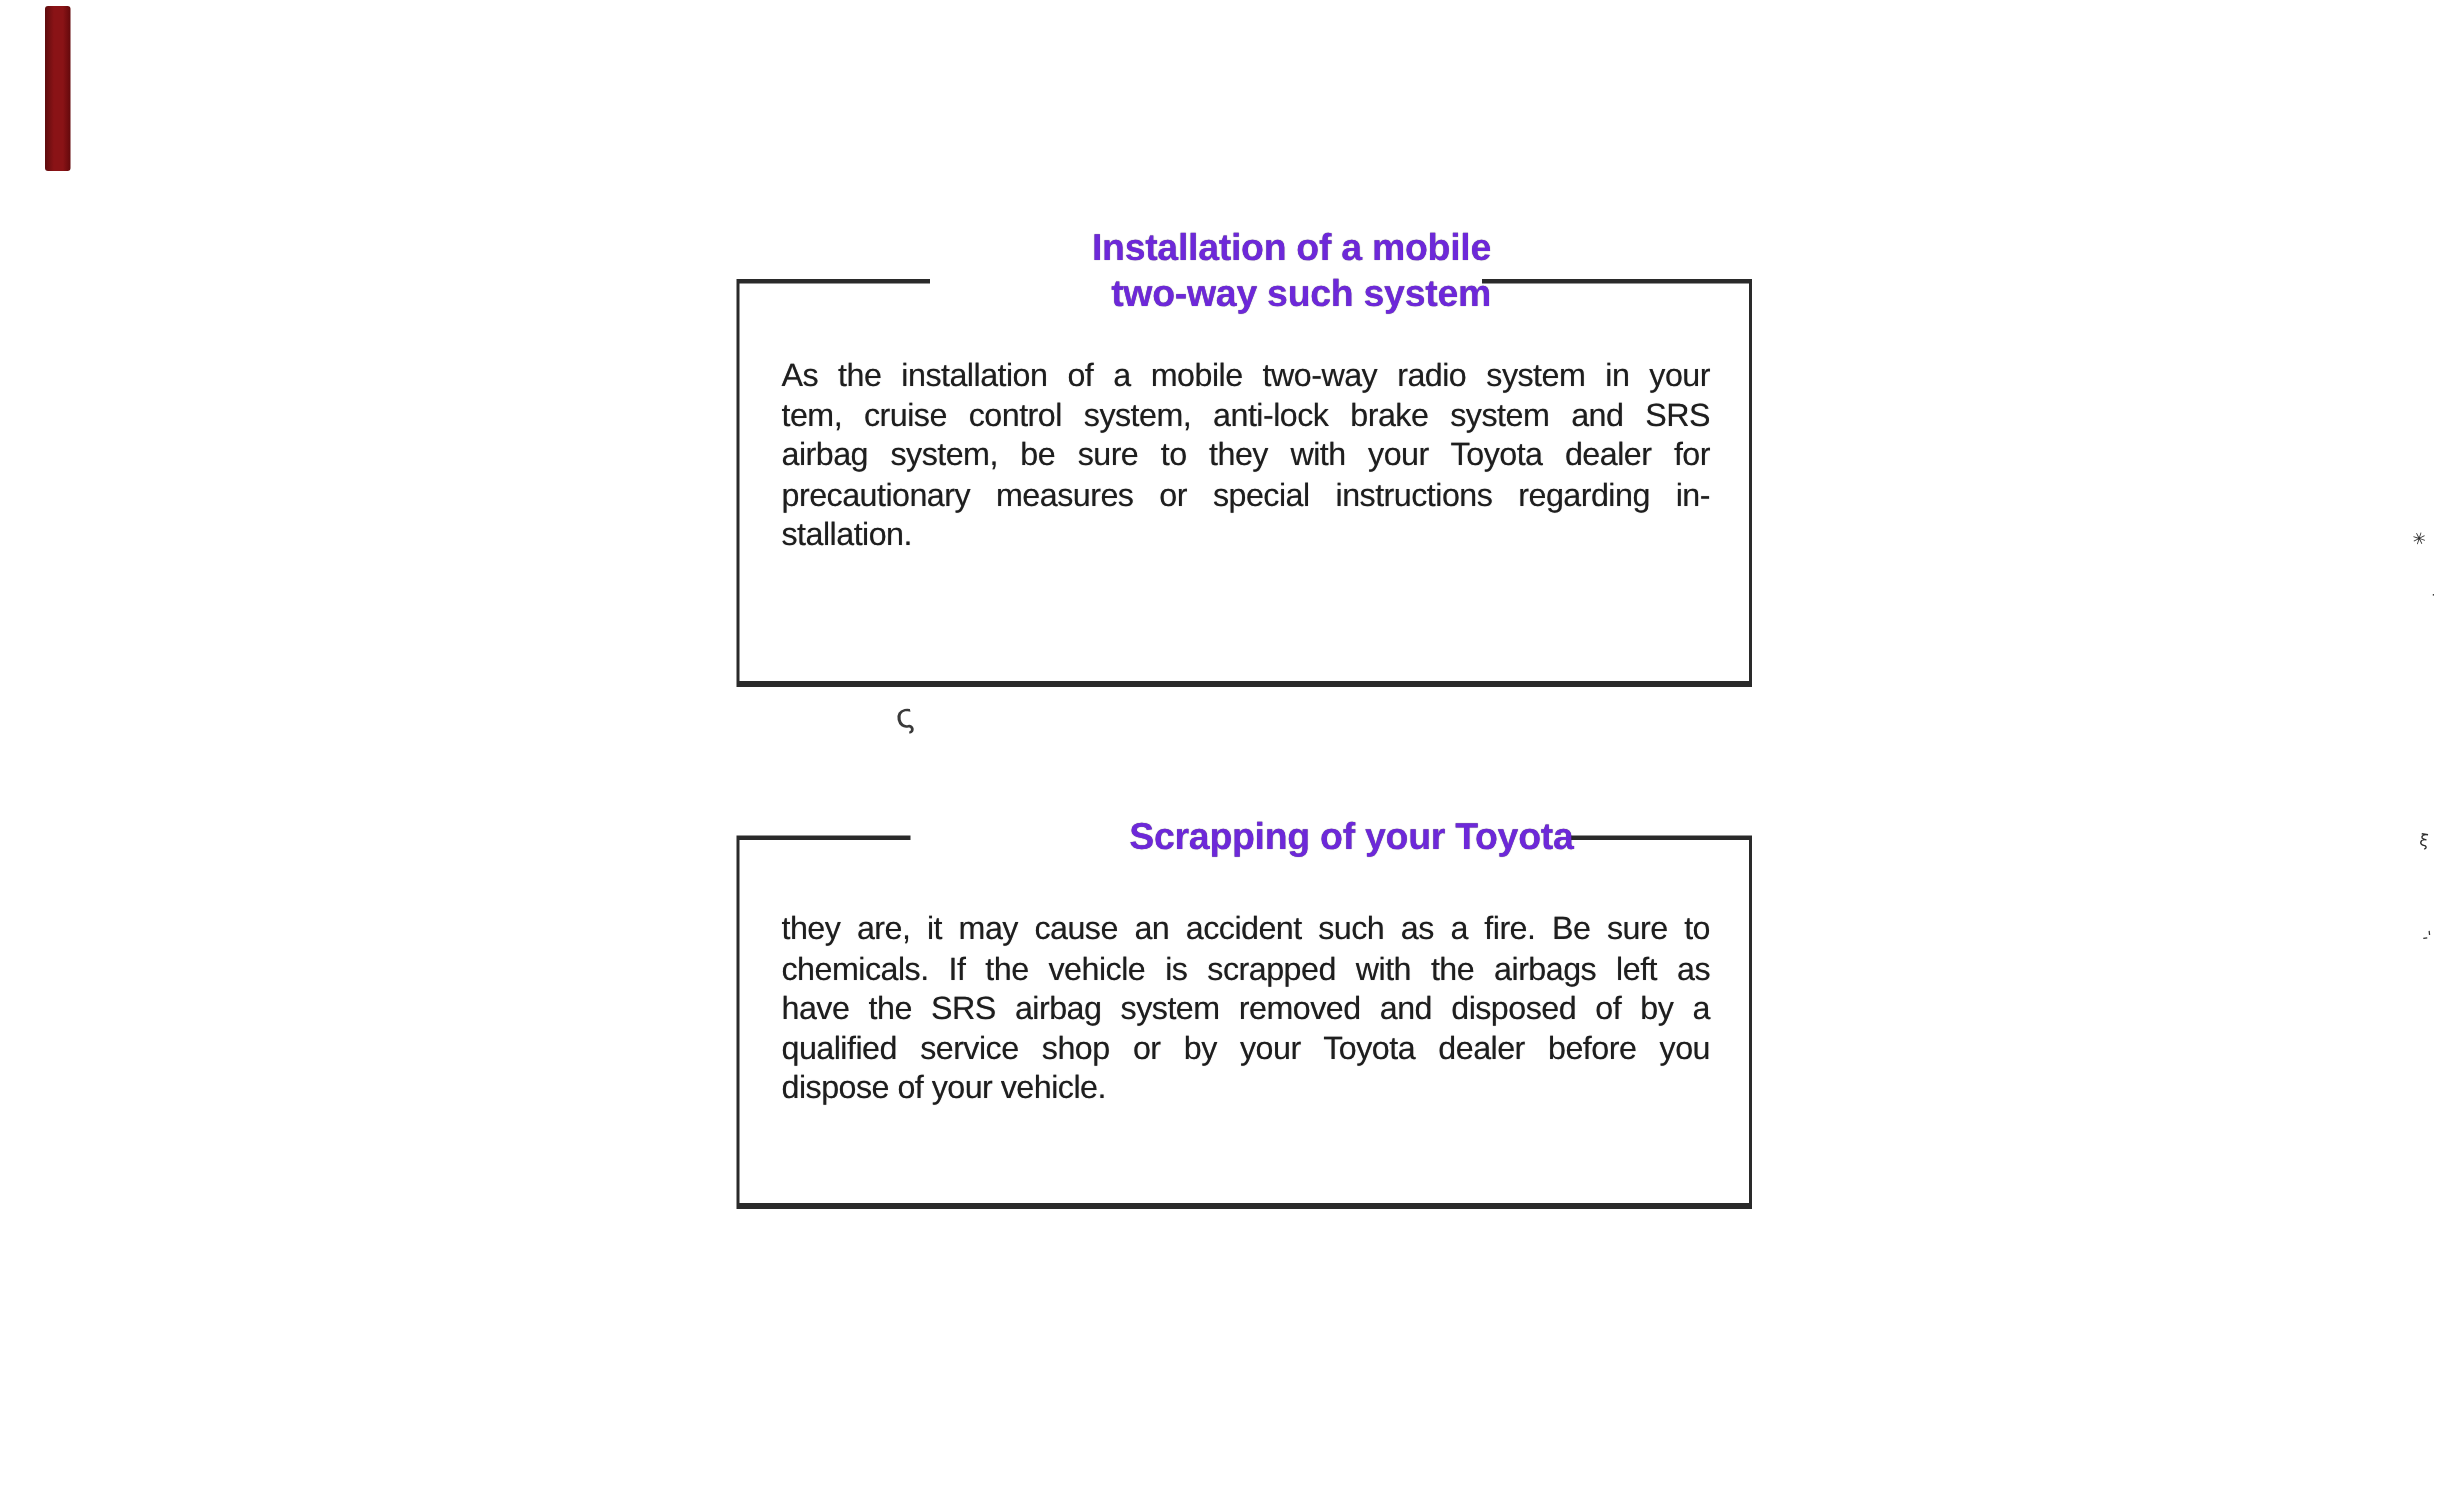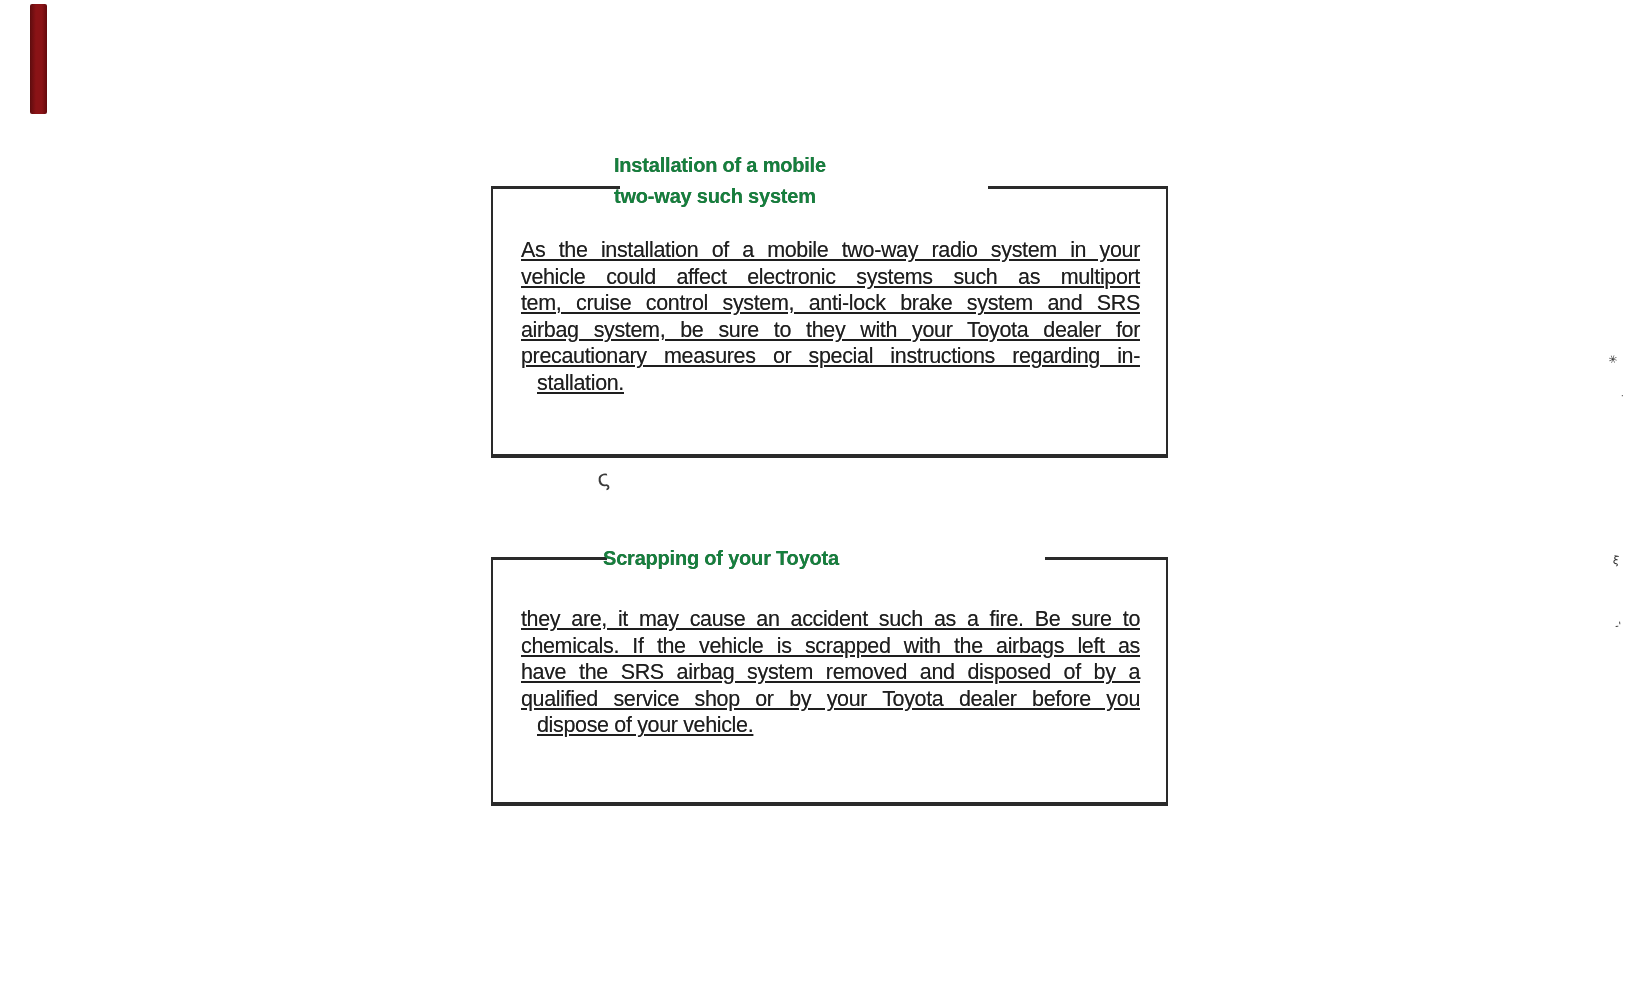--- a/index.html
+++ b/index.html
@@ -22,36 +22,36 @@
   }
   .panel-1{left:491px;top:186px;width:677px;height:272px;}
   .panel-2{left:491px;top:557px;width:677px;height:249px;}
 
   
   .border-gap{position:absolute;background:#ffffff;height:10px;}
   .gap-1{left:620px;top:182px;width:368px;}
   .gap-2{left:607px;top:553px;width:438px;}
 
   .heading{
-    position:absolute;text-align:left;color:#15803d;font-weight:bold;
-    font-size:20px;line-height:31px;letter-spacing:-0.2px;
+    position:absolute;text-align:right;color:#6d28d9;font-weight:bold;
+    font-size:25px;line-height:31px;letter-spacing:-0.2px;
     text-shadow:0 0 0.6px rgba(0,0,0,0.65);
   }
   .heading-1{left:614px;top:150px;width:380px;}
   .heading-2{left:603px;top:543px;width:446px;}
 
   .body-text{
     position:absolute;width:619px;color:#1e1e1e;
     font-size:21.5px;line-height:26.6px;letter-spacing:-0.35px;
     text-shadow:0 0 0.5px rgba(0,0,0,0.55);
   }
   .body-1{left:521px;top:237px;}
   .body-2{left:521px;top:606px;}
-  .bline{text-align:justify;text-align-last:justify;white-space:normal;text-decoration:underline;}
-  .bline.lastline{text-align:left;text-align-last:left;margin-left:16px;}
+  .bline{text-align:justify;text-align-last:justify;white-space:normal;}
+  .bline.lastline{text-align:left;text-align-last:left;}
 
   
   .smudge{position:absolute;color:#2e2e2e;font-family:"DejaVu Sans",sans-serif;}
   .squiggle{left:597px;top:466px;font-size:22px;transform:rotate(-12deg);color:#3a3a3a;}
   .mark-1{left:1608px;top:353px;font-size:11px;transform:rotate(18deg);}
   .mark-2{left:1621px;top:392px;font-size:8px;}
   .mark-3{left:1613px;top:554px;font-size:11px;transform:rotate(8deg);}
   .mark-4{left:1615px;top:620px;font-size:10px;transform:rotate(-6deg);}
 </style>
 </head>
@@ -62,21 +62,20 @@
   <div class="red-bar"></div>
 
   <div class="panel panel-1"></div>
   <div class="border-gap gap-1"></div>
   <div class="heading heading-1">
     <div>Installation of a mobile</div>
     <div>two-way such system</div>
   </div>
   <div class="body-text body-1">
       <div class="bline">As the installation of a mobile two-way radio system in your</div>
-      <div class="bline">vehicle could affect electronic systems such as multiport</div>
       <div class="bline">tem, cruise control system, anti-lock brake system and SRS</div>
       <div class="bline">airbag system, be sure to they with your Toyota dealer for</div>
       <div class="bline">precautionary measures or special instructions regarding in-</div>
       <div class="bline lastline">stallation.</div>
     </div>
 
   <div class="smudge squiggle">ς</div>
 
   <div class="panel panel-2"></div>
   <div class="border-gap gap-2"></div>

